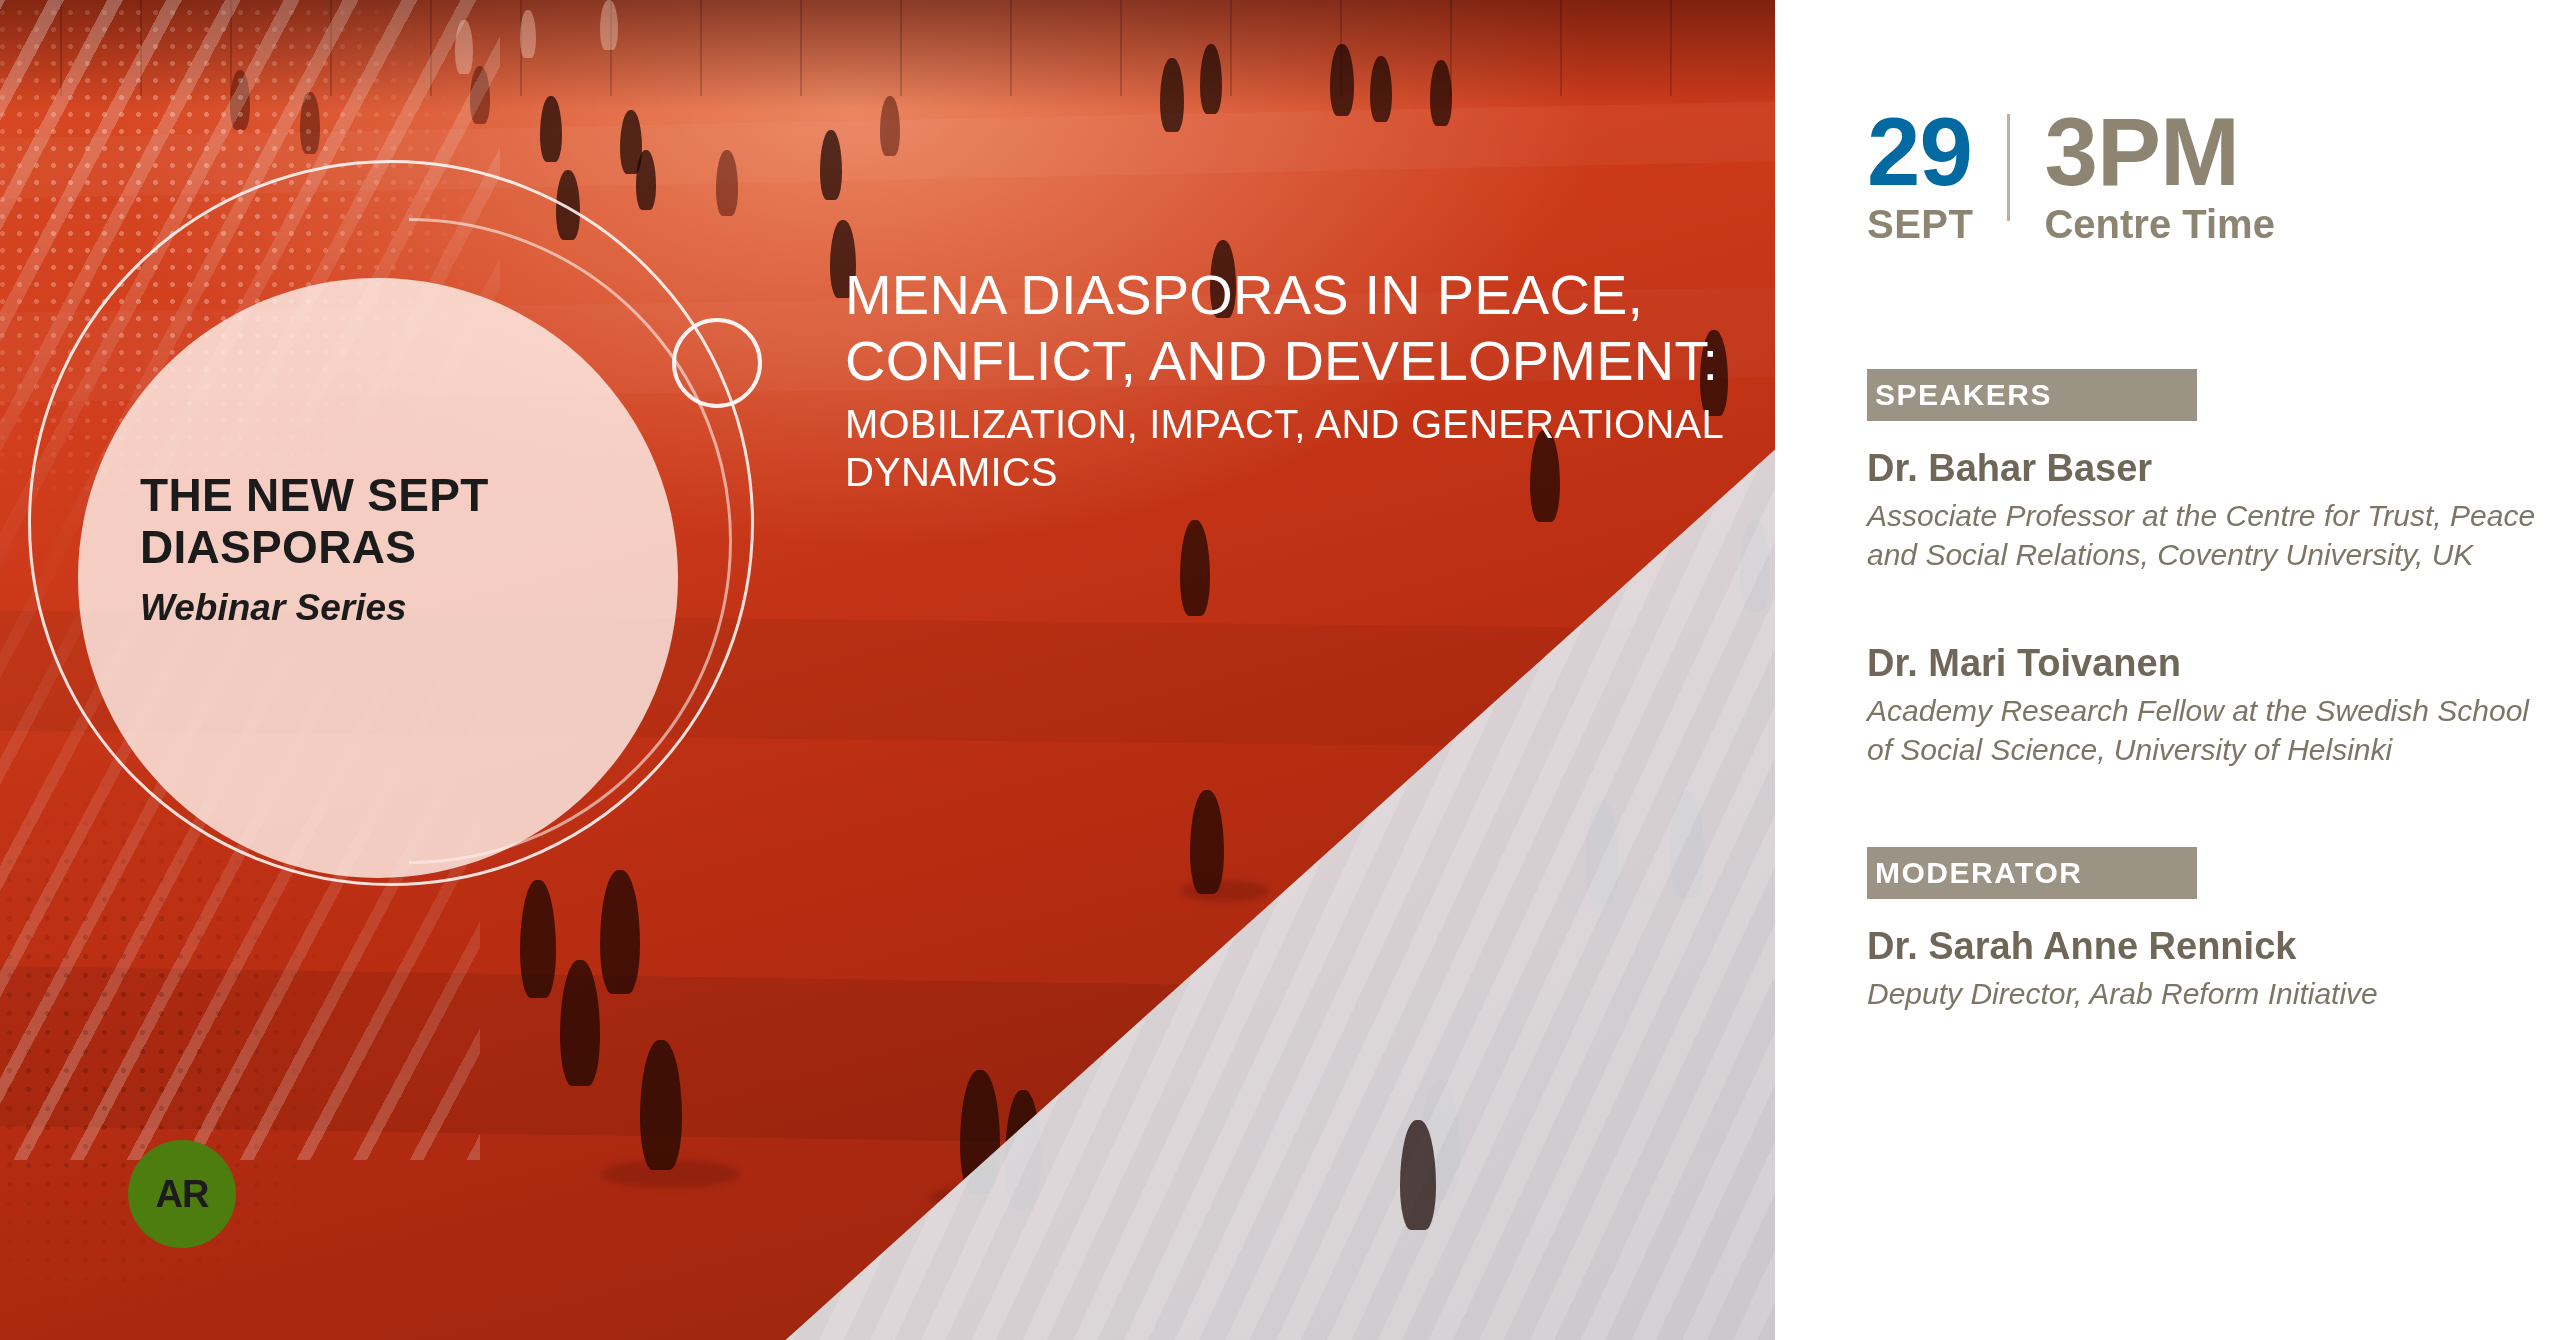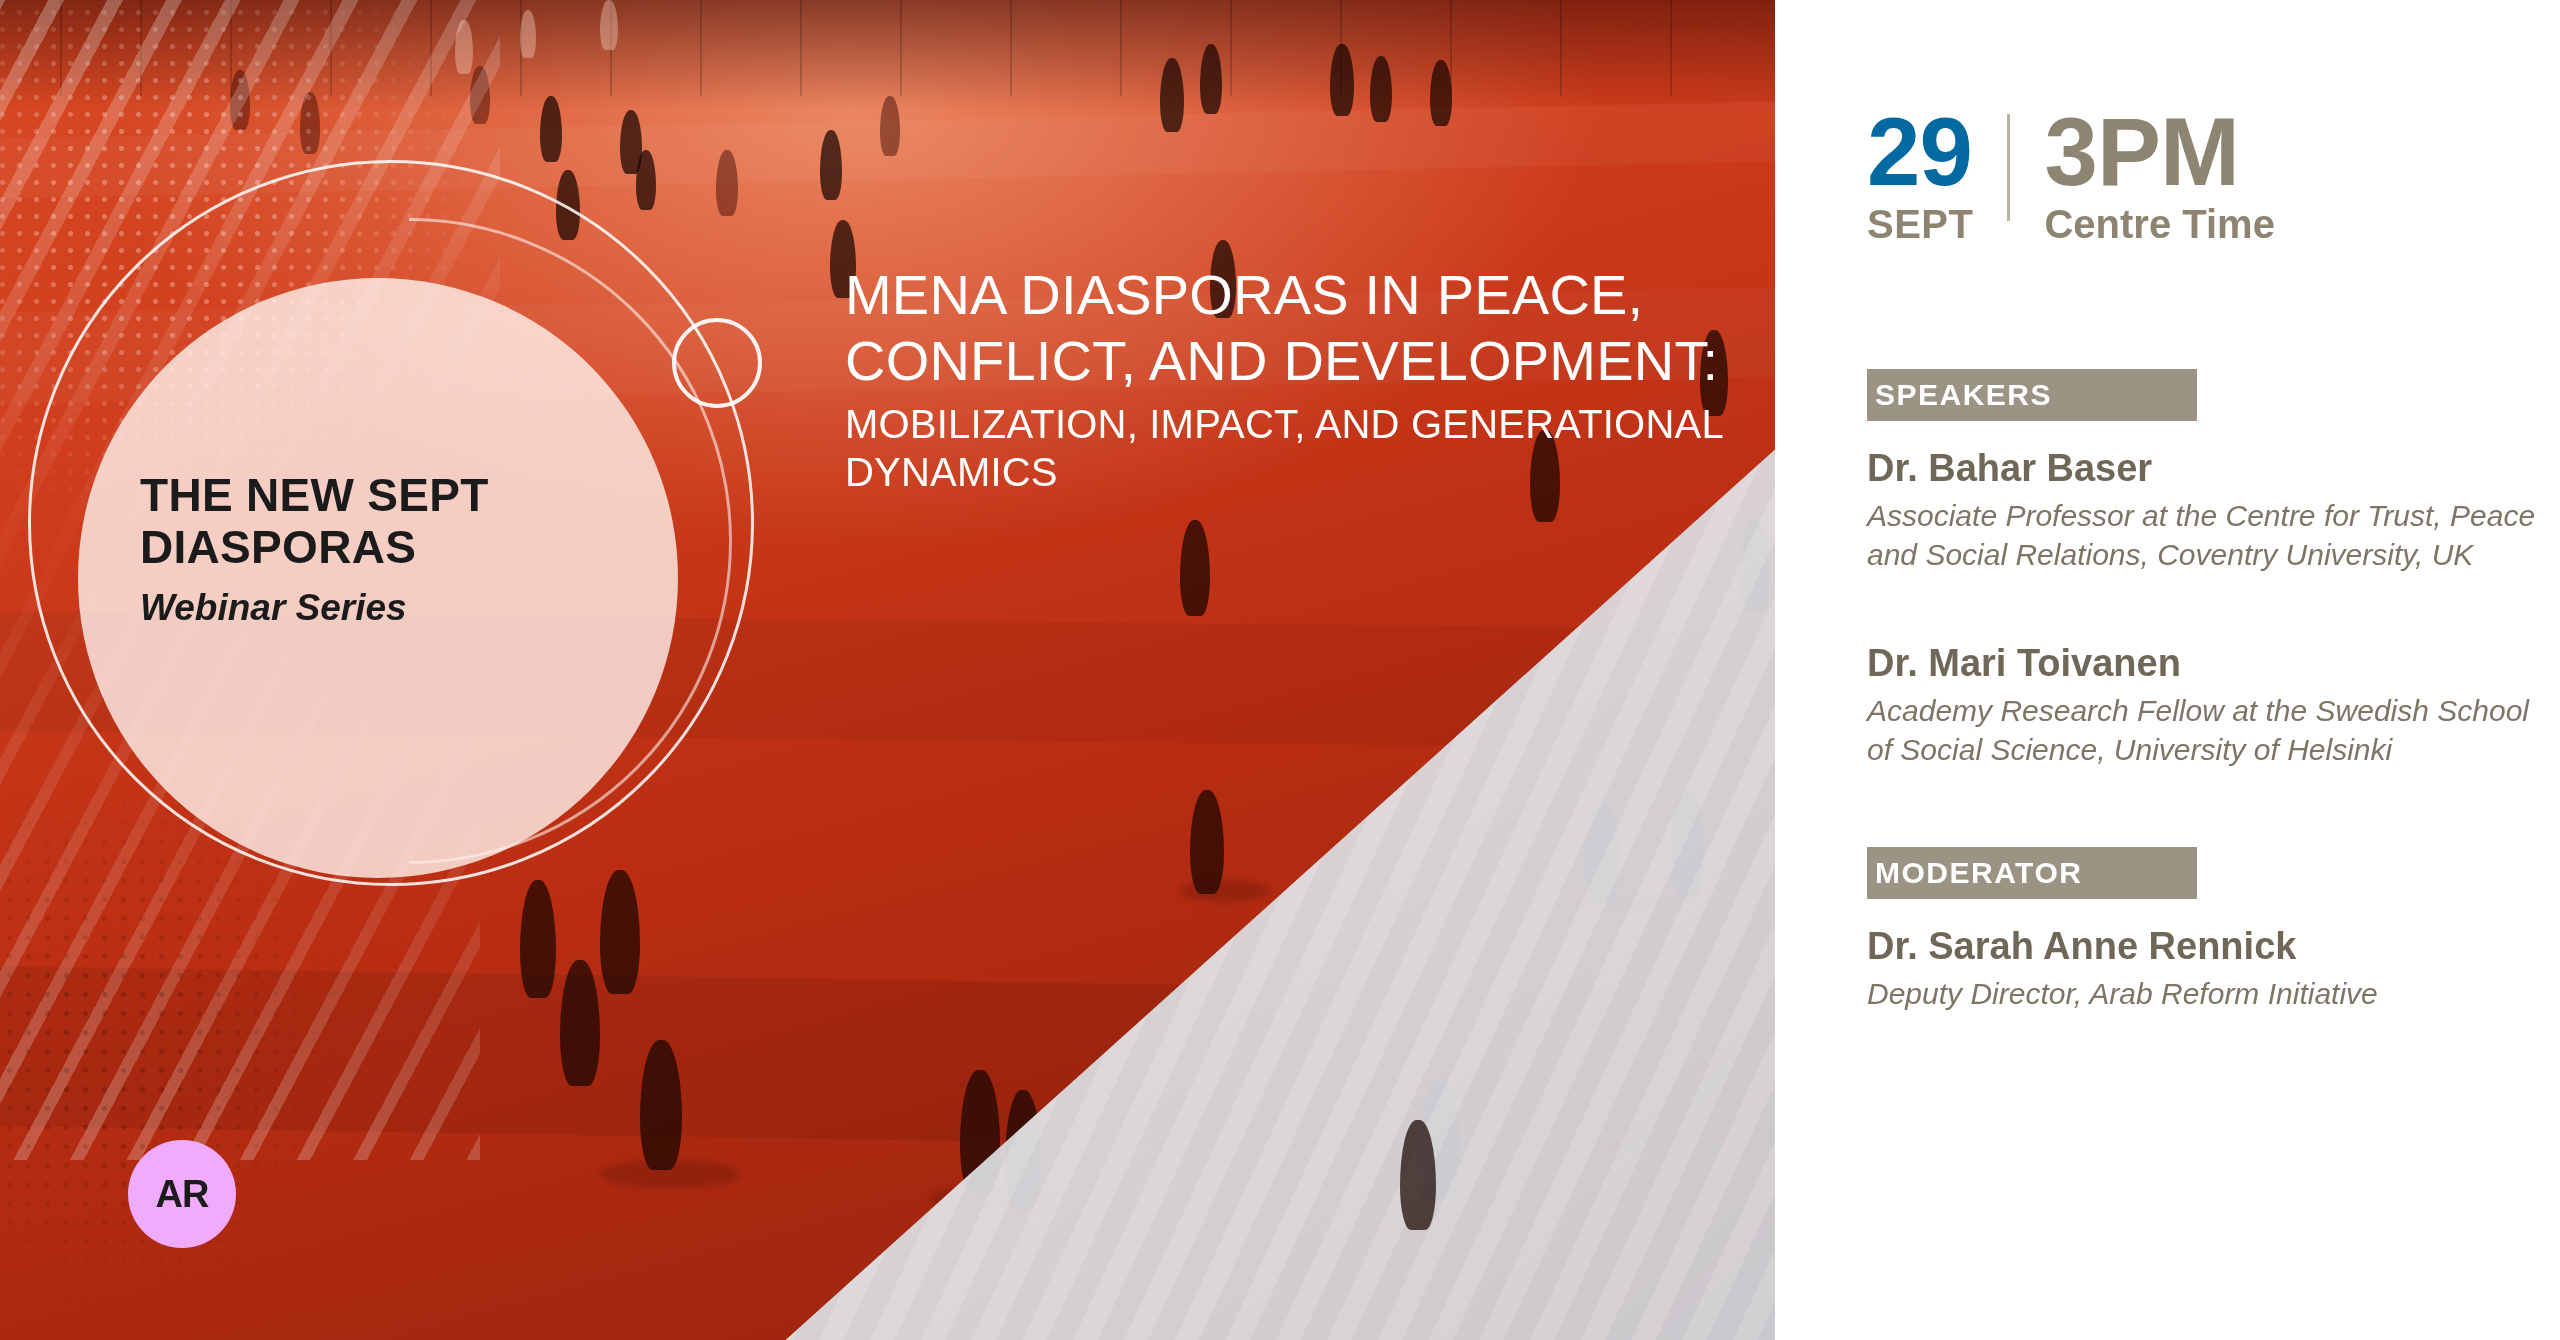--- a/index.html
+++ b/index.html
@@ -224,21 +224,21 @@
     left: 128px;
     bottom: 92px;
     display: flex;
     align-items: center;
     gap: 30px;
   }
   .logo-circle {
     width: 108px;
     height: 108px;
     border-radius: 50%;
-    background: #f0abfc;
+    background: #4d7c0f;
     display: flex;
     align-items: center;
     justify-content: center;
     position: relative;
   }
   .logo-mark {
     font-size: 38px;
     font-weight: 700;
     color: #1c1c1c;
     letter-spacing: -1px;

